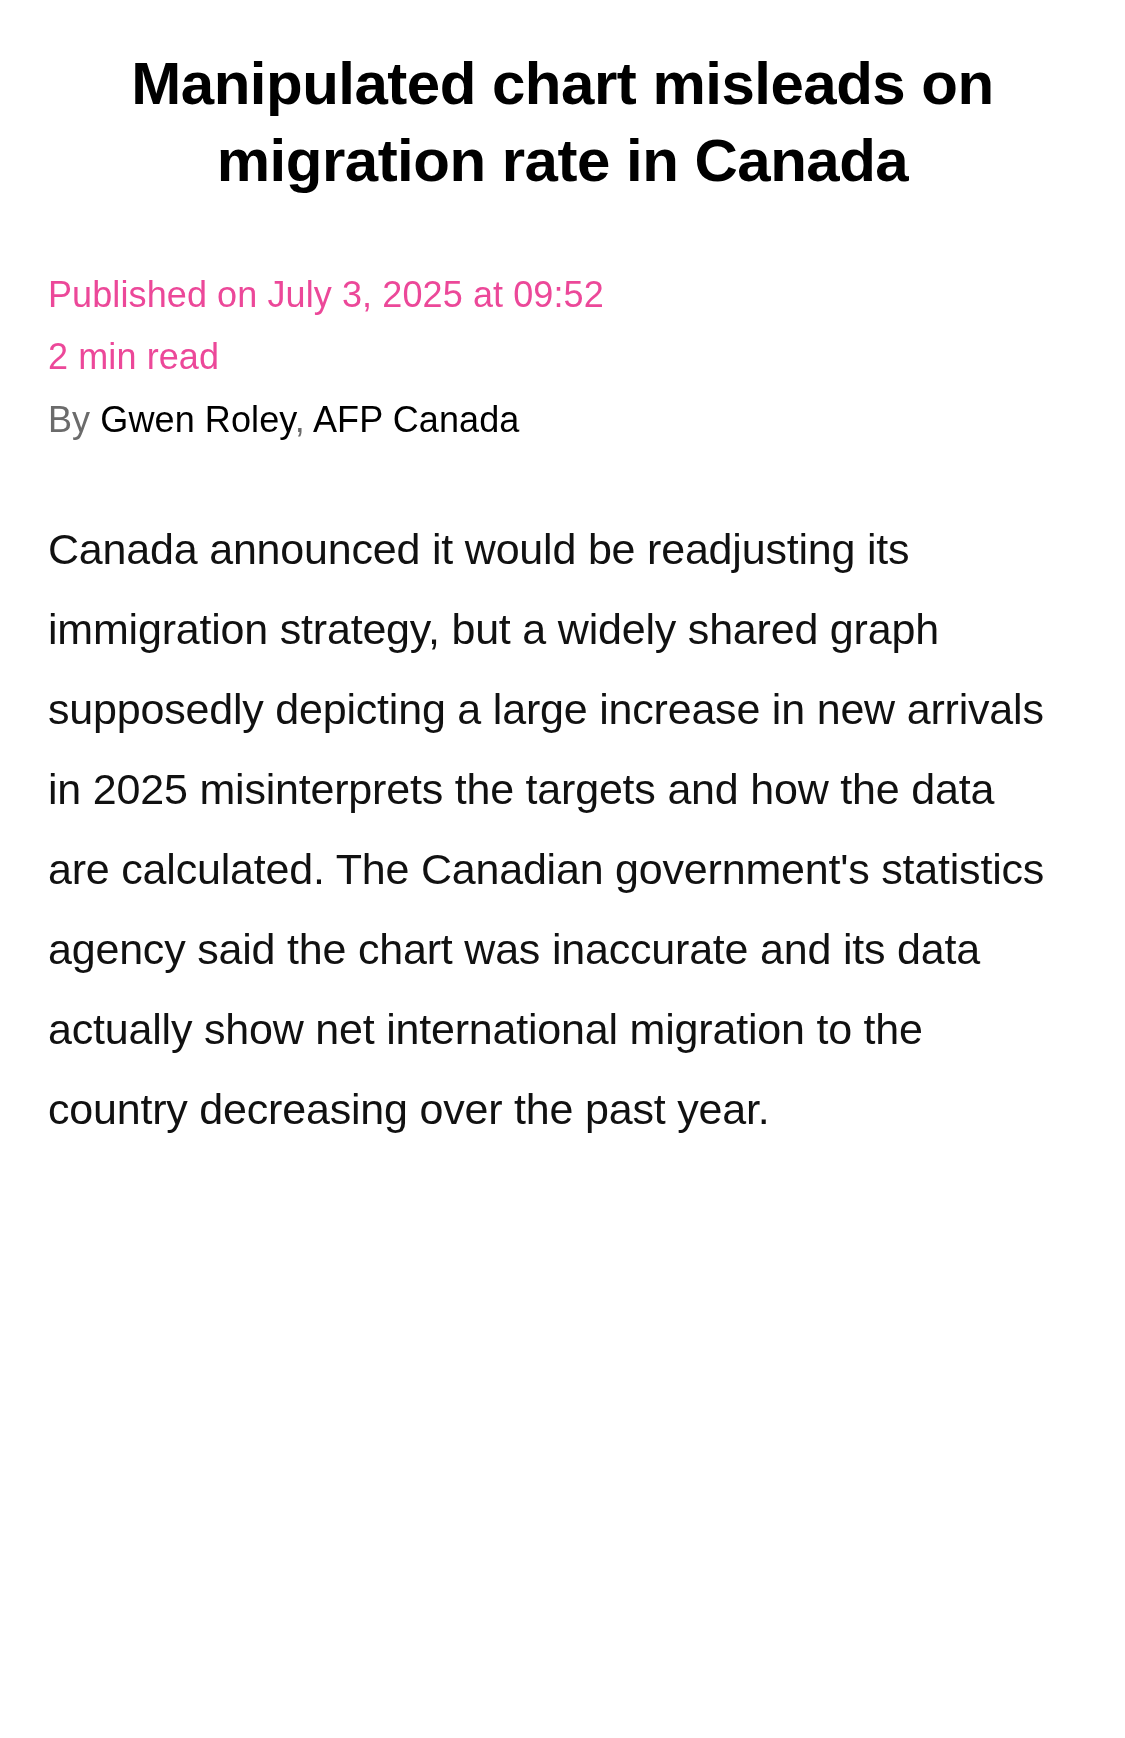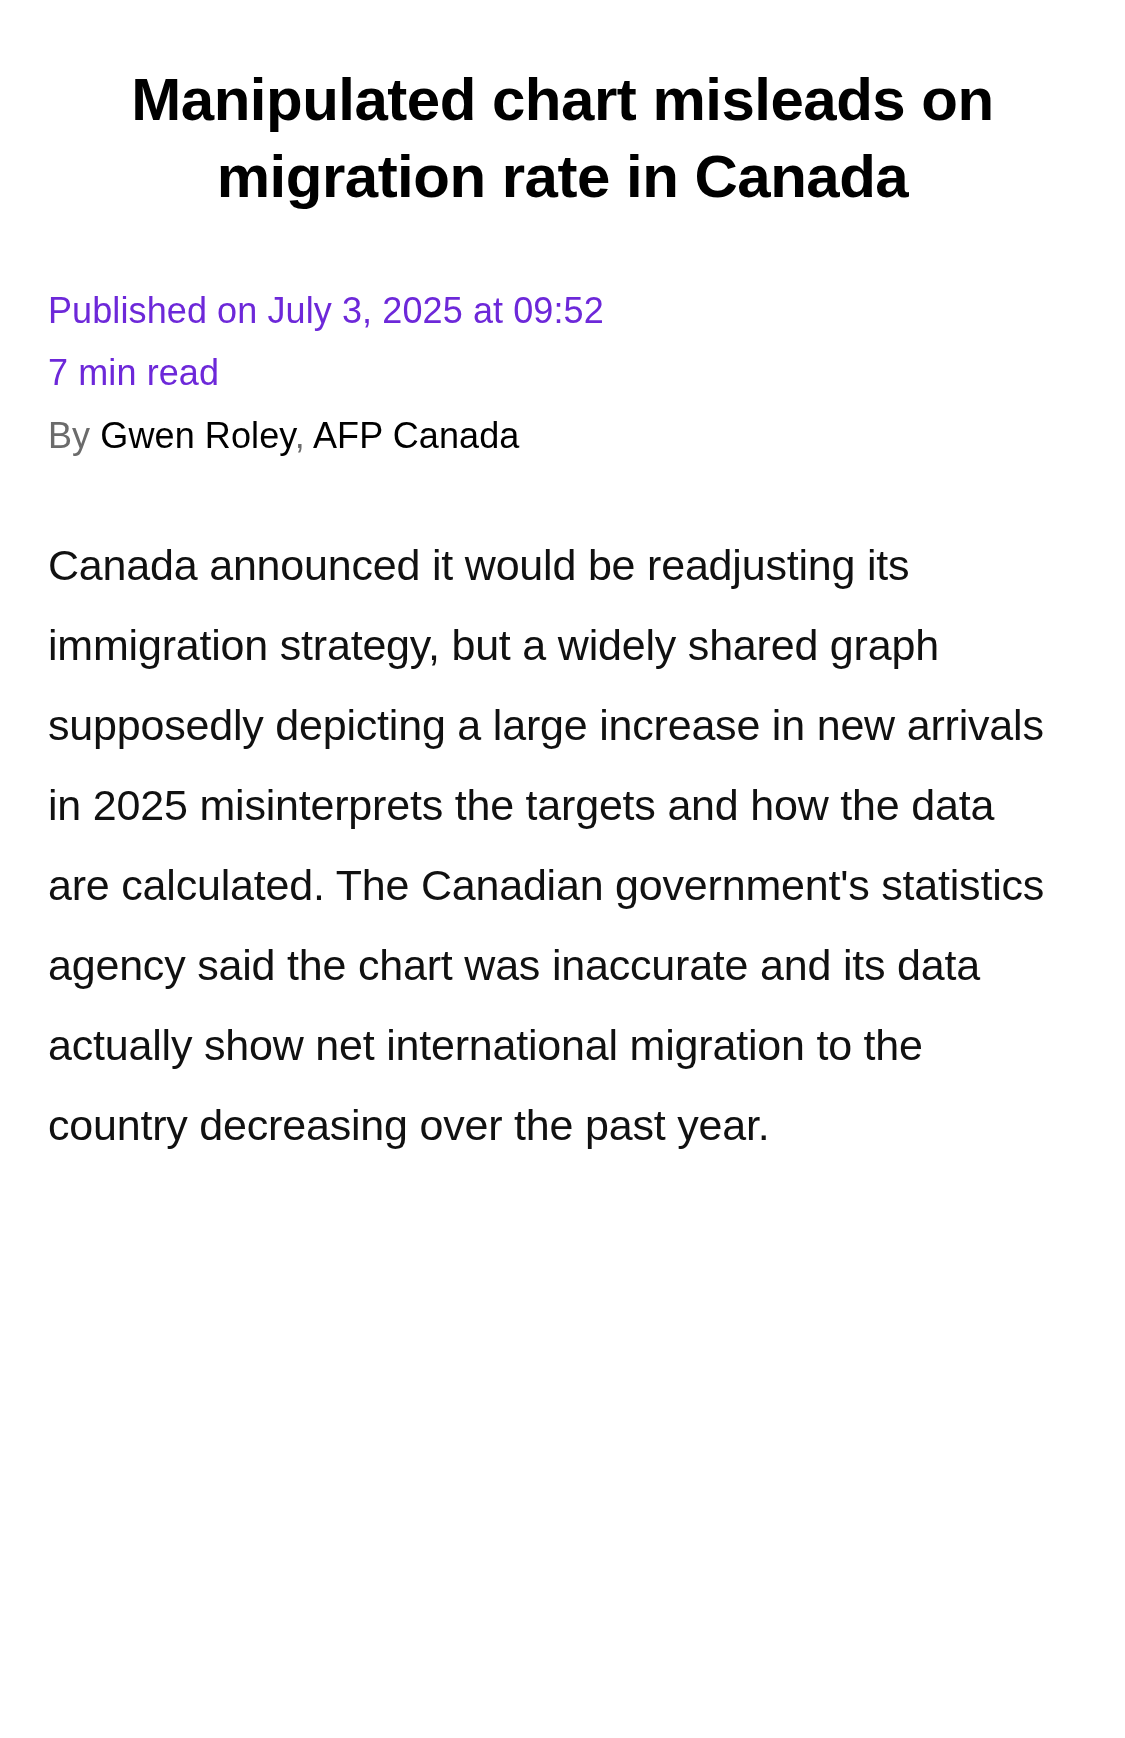--- a/index.html
+++ b/index.html
@@ -9,39 +9,39 @@
   }
   body {
     width: 1125px;
     min-height: 1738px;
     font-family: "Liberation Sans", sans-serif;
     -webkit-font-smoothing: antialiased;
   }
   .page {
     width: 1125px;
     box-sizing: border-box;
-    padding: 52px 48px 0 48px;
+    padding: 36px 48px 0 48px;
   }
   .article-title {
     font-size: 60px;
     line-height: 1.28;
     font-weight: bold;
     color: #000000;
     text-align: center;
     letter-spacing: -0.5px;
     margin: 0 0 0 0;
     padding: 10px 6px 0 6px;
   }
   .meta-block {
     margin-top: 68px;
   }
   .meta-line {
     font-size: 36px;
     line-height: 1.52;
-    color: #6d28d9;
+    color: #ec4899;
     font-weight: normal;
     letter-spacing: 0.1px;
   }
   .meta-published {
     margin-bottom: 8px;
   }
   .meta-read {
     margin-bottom: 8px;
   }
   .meta-byline {
@@ -64,21 +64,21 @@
 </head>
 <body>
 
 <div class="page">
 
   <h1 class="article-title">Manipulated chart misleads on migration rate in Canada</h1>
 
   <div class="meta-block">
     <div class="meta-line meta-published">Published on July 3, 2025 at 09:52</div>
 
-    <div class="meta-line meta-read">7 min read</div>
+    <div class="meta-line meta-read">2 min read</div>
 
     <div class="meta-line meta-byline">
       <span>By </span><a class="byline-link" href="#">Gwen Roley</a><span>, </span><a class="byline-link" href="#">AFP Canada</a>
     </div>
   </div>
 
   <p class="lede">Canada announced it would be readjusting its immigration strategy, but a widely shared graph supposedly depicting a large increase in new arrivals in 2025 misinterprets the targets and how the data are calculated. The Canadian government's statistics agency said the chart was inaccurate and its data actually show net international migration to the country decreasing over the past year.</p>
 
 </div>
 

